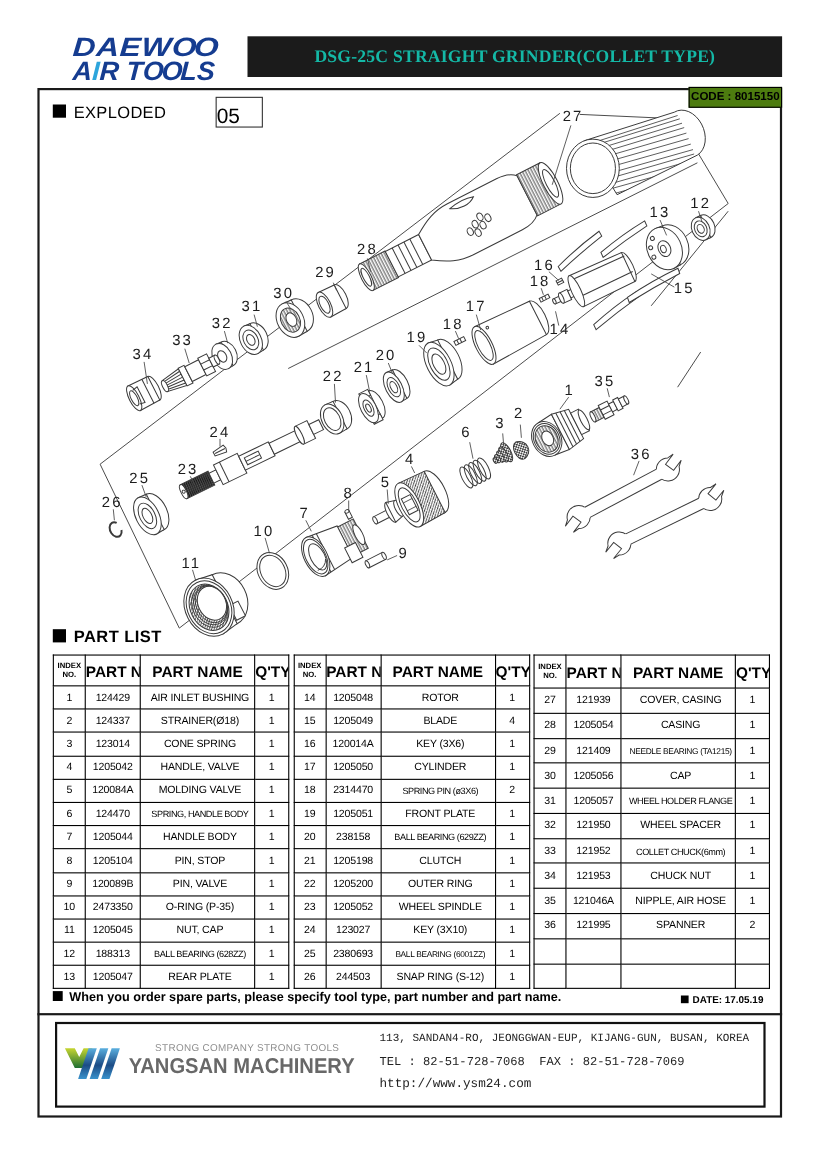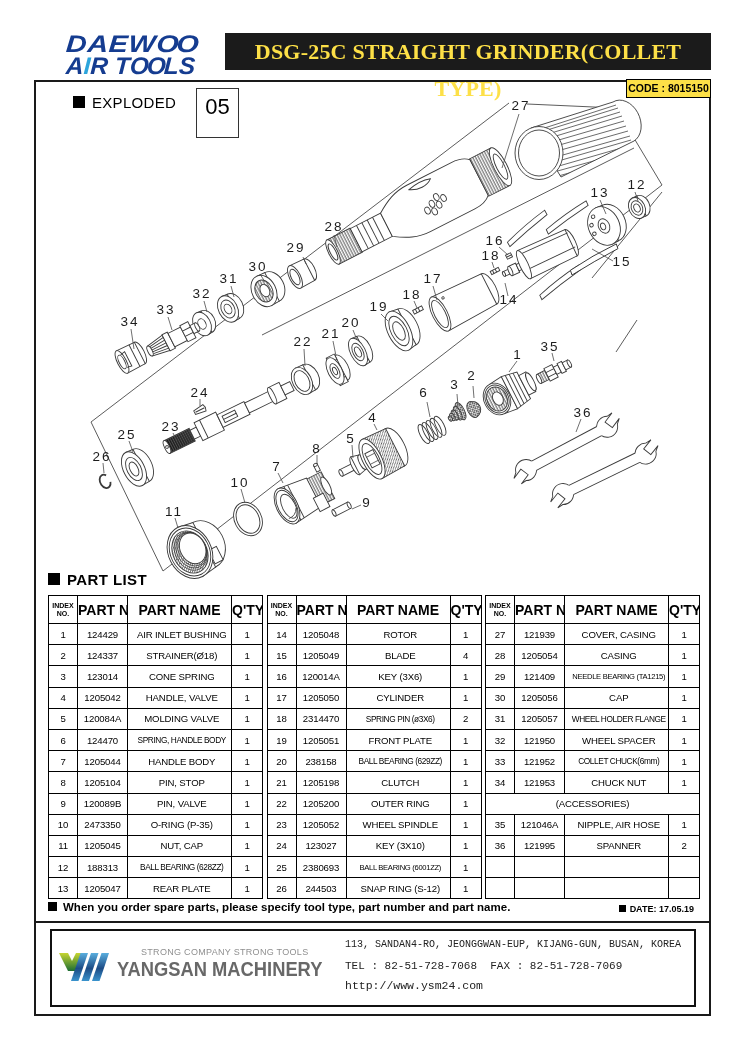--- a/index.html
+++ b/index.html
@@ -4,30 +4,30 @@
 <style>
 * { margin:0; padding:0; box-sizing:border-box; }
 html,body { width:740px; height:1046px; background:#fff; font-family:"Liberation Sans", sans-serif; position:relative; overflow:hidden; }
 .abs { position:absolute; }
 
 
 .dlogo { left:66px; top:33px; width:145px; color:#153c90; font-weight:bold; font-style:italic; line-height:0.94; }
 .dlogo .l1 { font-size:24px; letter-spacing:0.5px; transform:scaleX(1.2) skewX(-3deg); transform-origin:left; }
 .dlogo .l2 { font-size:24px; margin-top:-1px; letter-spacing:0px; transform:scaleX(1.02) skewX(-3deg); transform-origin:left; }
 
-.banner { left:225px; top:33px; width:486px; height:37px; background:#1b1b1b; color:#fde047; font-family:"Liberation Serif", serif; font-weight:bold; font-size:22px; text-align:center; line-height:37px; letter-spacing:0.2px; }
-.codebox { left:626px; top:79px; width:85px; height:19px; background:#fde047; border:1px solid #000; font-size:10.5px; font-weight:bold; text-align:center; line-height:17px; z-index:5; }
+.banner { left:225px; top:33px; width:486px; height:37px; background:#1b1b1b; color:#14b8a6; font-family:"Liberation Serif", serif; font-weight:bold; font-size:16px; text-align:center; line-height:37px; letter-spacing:0.2px; }
+.codebox { left:626px; top:79px; width:85px; height:19px; background:#4d7c0f; border:1px solid #000; font-size:10.5px; font-weight:bold; text-align:center; line-height:17px; z-index:5; }
 
 .mainbox { left:34px; top:80px; width:677px; height:936px; border:2px solid #1a1a1a; }
 .divline { left:34px; top:921px; width:677px; height:2px; background:#1a1a1a; }
 
 .hdr { font-size:15px; color:#000; letter-spacing:0.3px; }
 .sq { display:inline-block; width:12px; height:12px; background:#000; margin-right:7px; }
-.exploded { left:48px; top:94px;margin-left:25px; }
-.n05 { left:196px; top:88px; width:43px; height:50px; border:1.5px solid #333; font-size:22px; text-align:center; line-height:35px; }
+.exploded { left:48px; top:94px; }
+.n05 { left:196px; top:88px; width:43px; height:28px; border:1.5px solid #333; font-size:19px; text-align:left; line-height:35px; }
 .plist { left:48px; top:571px; font-weight:bold; letter-spacing:0.4px; }
 
 
 .tblwrap { left:48px; top:595px; width:648px; display:flex; gap:3.5px; }
 table.pt { border-collapse:collapse; table-layout:fixed; width:213.5px; }
 table.pt td, table.pt th { border:1px solid #000; font-weight:normal; overflow:hidden; white-space:nowrap; }
 table.pt th { font-size:14px; font-weight:bold; height:28px; padding:0; letter-spacing:0px; }
 table.pt th.ix { font-size:7px; line-height:1.1; }
 table.pt td { height:21.2px; font-size:9.6px; letter-spacing:-0.15px; text-align:center; padding:0; }
 table.pt td.nm { text-align:center; padding-left:4.5px; }
@@ -782,23 +782,20 @@
           <td class="nm s9">COLLET CHUCK(6mm)</td>
           <td>1</td>
         </tr>
 <tr>
           <td>34</td>
           <td>121953</td>
           <td class="nm">CHUCK NUT</td>
           <td>1</td>
         </tr>
 <tr>
-          <td colspan="4" style="text-align:center;">(ACCESSORIES)</td>
-        </tr>
-<tr>
           <td>35</td>
           <td>121046A</td>
           <td class="nm">NIPPLE, AIR HOSE</td>
           <td>1</td>
         </tr>
 <tr>
           <td>36</td>
           <td>121995</td>
           <td class="nm">SPANNER</td>
           <td>2</td>

